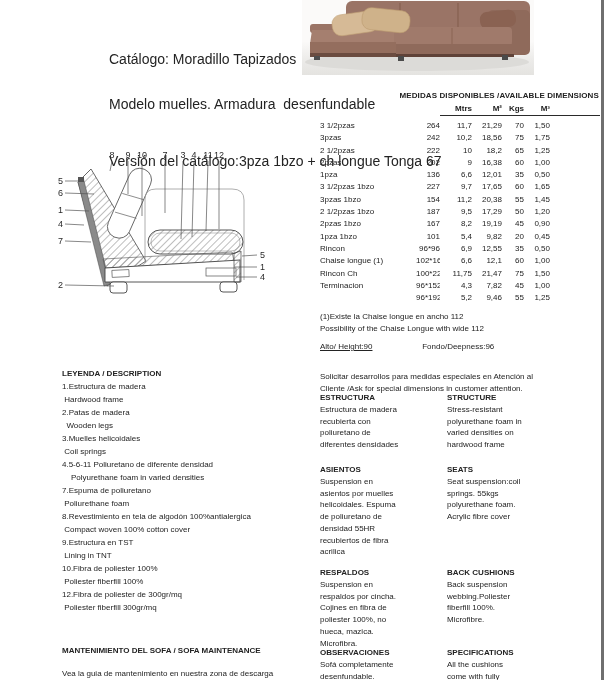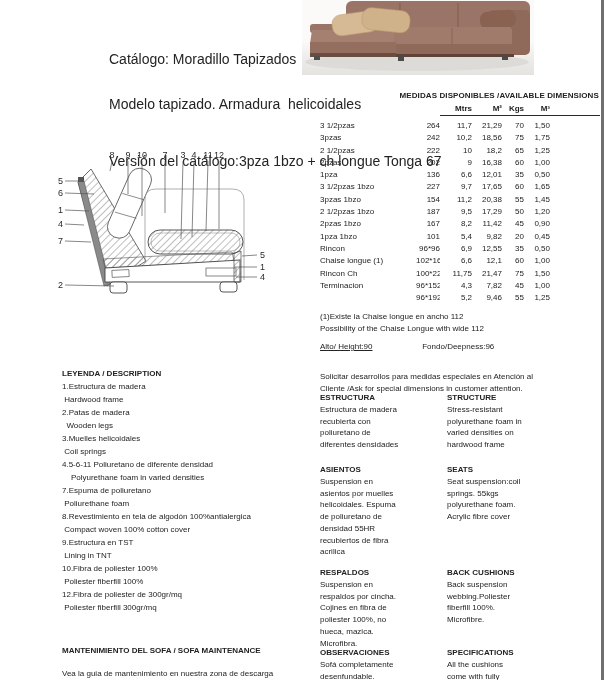--- a/index.html
+++ b/index.html
@@ -49,21 +49,21 @@
   .diagram text{font-family:"Liberation Sans",sans-serif;font-size:9px;fill:#2a2a2a;}
   .scan-edge{position:absolute;left:601px;top:0;width:3px;height:680px;background:#6f6f6f;}
 </style>
 </head>
 <body>
 
 <div class="page">
 
   <div class="catalog">
     <div>Catálogo: Moradillo Tapizados</div>
-    <div>Modelo tapizado. Armadura  helicoidales</div>
+    <div>Modelo muelles. Armadura  desenfundable</div>
     <div class="version">Versión del catálogo:3pza 1bzo + ch longue Tonga 67</div>
   </div>
 
   <svg class="photo" width="232" height="75" viewBox="0 0 232 75">
     <defs>
       <linearGradient id="pgrad" x1="0" y1="0" x2="0" y2="1">
         <stop offset="0.55" stop-color="#fbfaf9"></stop>
         <stop offset="0.78" stop-color="#edecea"></stop>
         <stop offset="1" stop-color="#e4e3e0"></stop>
       </linearGradient>
@@ -246,21 +246,21 @@
           <span>187</span>
           <span>9,5</span>
           <span>17,29</span>
           <span>50</span>
           <span>1,20</span>
         </div>
         <div class="trow">
           <span>2pzas 1bzo</span>
           <span>167</span>
           <span>8,2</span>
-          <span>11,42</span>
+          <span>19,19</span>
           <span>45</span>
           <span>0,90</span>
         </div>
         <div class="trow">
           <span>1pza 1bzo</span>
           <span>101</span>
           <span>5,4</span>
           <span>9,82</span>
           <span>20</span>
           <span>0,45</span>

